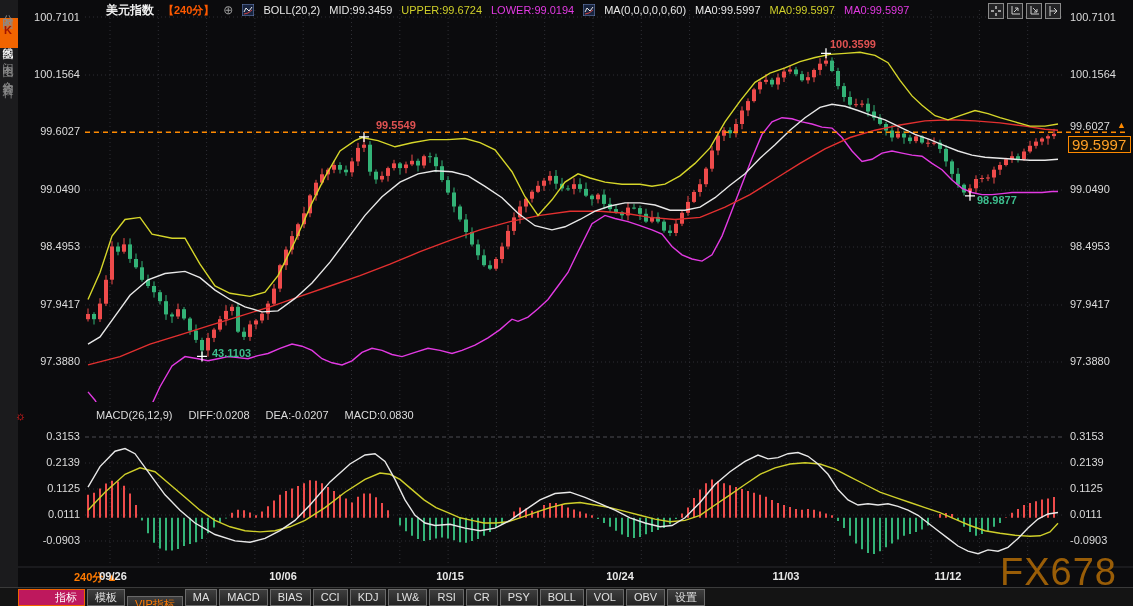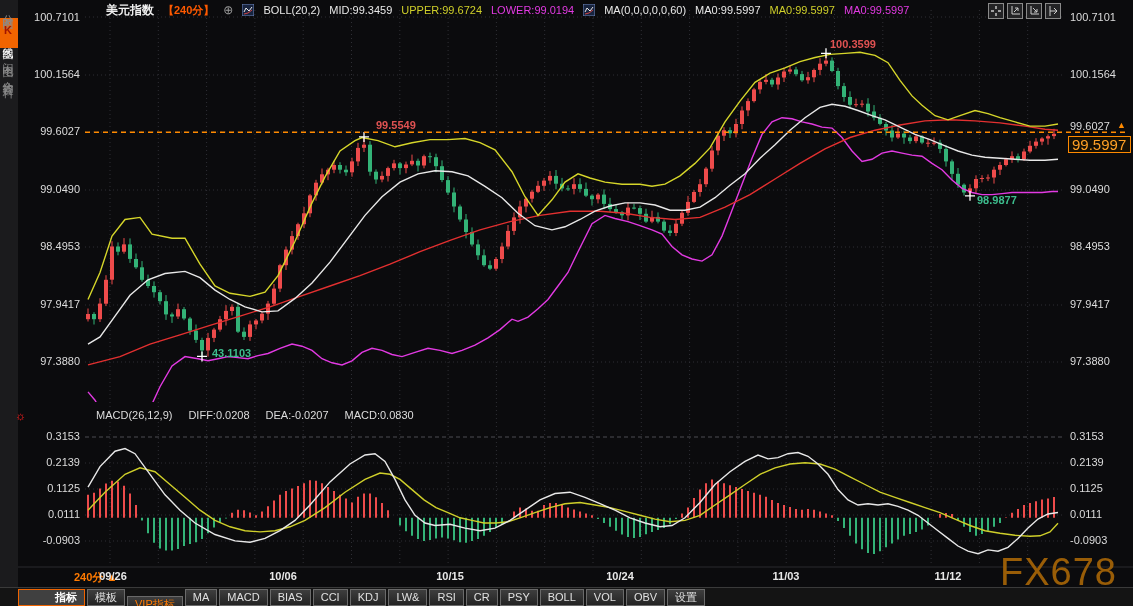--- a/index.html
+++ b/index.html
@@ -37,21 +37,21 @@
   .anno{position:absolute;font-size:11px;font-weight:bold;z-index:4;white-space:nowrap;}
   
   .dates{position:absolute;left:0;top:568px;width:1133px;height:26px;z-index:5;}
   .date-lbl{position:absolute;top:2px;font-size:11px;font-weight:bold;color:#e8e8e8;transform:translateX(-50%);}
   .period-lbl{position:absolute;left:74px;top:2px;font-size:11px;font-weight:bold;color:#ff7a00;cursor:pointer;}
   
   .toolbar{position:absolute;left:0;top:587px;width:1133px;height:19px;background:#141414;
            border-top:1px solid #3a3a3a;display:flex;align-items:center;padding-left:18px;z-index:6;}
   .tb-btn{height:15px;line-height:15px;padding:0 7px;margin-right:2px;font-size:11px;color:#e0e0e0;
           background:linear-gradient(#3e3e3e,#232323);border:1px solid #6a6a6a;cursor:pointer;white-space:nowrap;}
-  .tb-btn.active{background:#404040;border-color:#f06400;color:#fff;font-weight:bold;padding-left:36px;}
+  .tb-btn.active{background:#be185d;border-color:#f06400;color:#fff;font-weight:normal;padding-left:36px;}
   .tb-btn.vip{color:#ff7a00;font-weight:normal;margin-top:13px;}
   
   .wm{position:absolute;left:1000px;top:551px;font-size:38px;color:#a16207;letter-spacing:1px;z-index:7;opacity:.95;}
   svg.chart{position:absolute;left:0;top:0;z-index:2;}
 </style>
 </head>
 <body>
 
 <div class="app">
 

